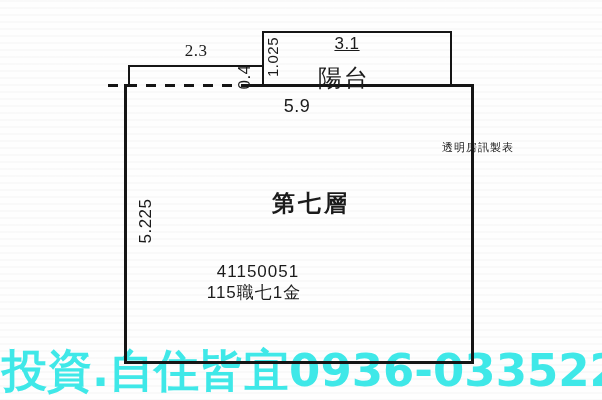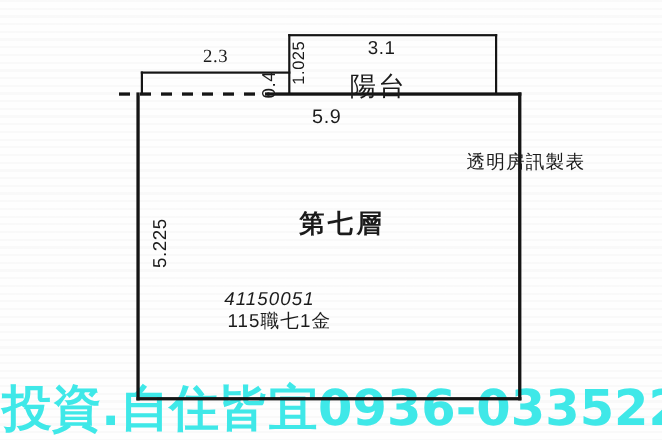--- a/index.html
+++ b/index.html
@@ -50,21 +50,21 @@
     transform: translate(-50%, -50%);
     font-family: "Liberation Sans", "DejaVu Sans", sans-serif;
   }
   .lbl.vert { transform: translate(-50%, -50%) rotate(-90deg); }
   .dim { font-size: 17px; letter-spacing: 0.5px; }
   .dim-small { font-size: 15px; letter-spacing: 0.5px; }
   .room-name { font-size: 24px; letter-spacing: 2px; margin-top: 11px; }
   .area-name { font-size: 19px; letter-spacing: 1px; }
   .floor-name { font-size: 23px; font-weight: bold; letter-spacing: 3px; }
   .reg { font-size: 17px; letter-spacing: 1px; }
-  .credit { font-size: 17px; letter-spacing: 1px; text-align: right; }
+  .credit { font-size: 11px; letter-spacing: 1px; text-align: right; }
   
   .watermark {
     position: absolute; z-index: 1;
     left: 2px; top: 341px;
     font-size: 45px; font-weight: bold;
     letter-spacing: 0px;
     white-space: nowrap;
     font-family: "DejaVu Sans", "Liberation Sans", sans-serif;
   }
 </style>
@@ -83,30 +83,30 @@
     <div class="shape main-top-line"></div>
     <div class="shape main-outline"></div>
 
     <div class="lbl dim" style="left:196px; top:51px;font-family:Liberation Serif, serif;">2.3</div>
 
 
     <div class="lbl dim vert" style="left:245px; top:77px;">0.4</div>
 
     <div class="lbl dim-small vert" style="left:272px; top:57px;">1.025</div>
 
-    <div class="lbl dim" style="left:347px; top:44px;">3.1</div>
+    <div class="lbl dim" style="left:347px; top:44px;text-decoration:underline;">3.1</div>
 
     <div class="lbl room-name" style="left:344px; top:67px;">陽台</div>
 
     <div class="lbl dim" style="left:297px; top:106px; font-size:18px;text-align:right;">5.9</div>
 
     <div class="lbl dim vert" style="left:146px; top:221px;">5.225</div>
 
     <div class="lbl floor-name" style="left:311px; top:203px;text-align:right;">第七層</div>
 
-    <div class="lbl reg" style="left:245px; top:272px;font-style:italic;">41150051</div>
+    <div class="lbl reg" style="left:258px; top:272px;">41150051</div>
 
     <div class="lbl reg" style="left:254px; top:292px;">115職七1金</div>
 
     <div class="lbl credit" style="left:478px; top:147px;">透明房訊製表</div>
 
   </div>
 </div>
 
 </body></html>

